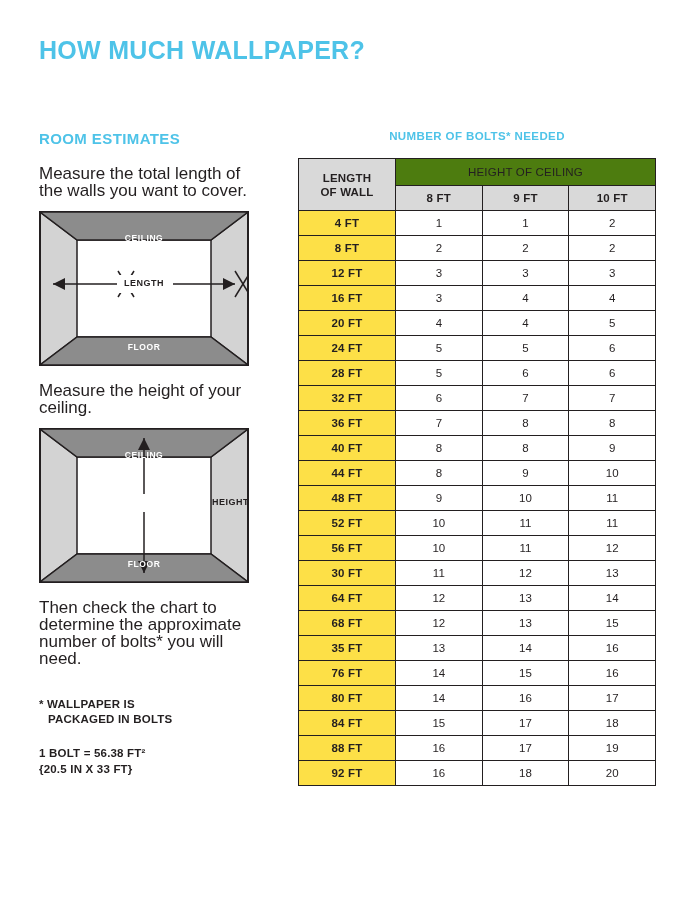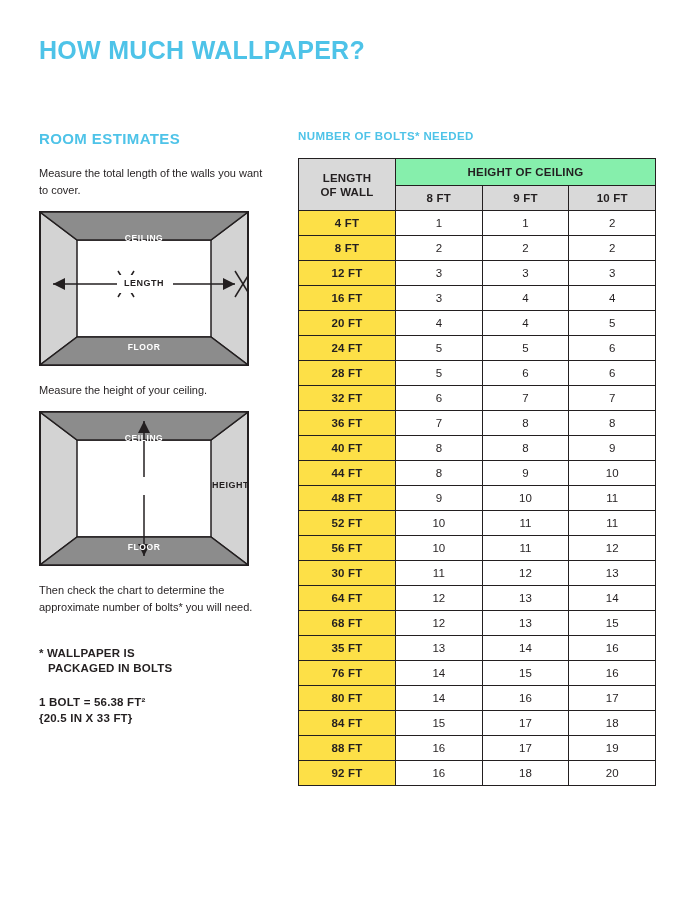--- a/index.html
+++ b/index.html
@@ -43,21 +43,21 @@
   }
   .section-head {
     color: #4ec3e8;
     font-size: 15px;
     font-weight: bold;
     letter-spacing: 0.4px;
     text-transform: uppercase;
     margin: 0 0 18px 0;
   }
   .instr {
-    font-size: 11px;
+    font-size: 17px;
     line-height: 17px;
     color: #231f20;
     margin: 0 0 12px 0;
   }
   .instr.mt {
     margin-top: 16px;
   }
 
   
   .diagram {
@@ -96,21 +96,21 @@
     left: 298px;
     top: 130px;
     width: 358px;
   }
   .table-head {
     color: #4ec3e8;
     font-size: 11.5px;
     font-weight: bold;
     letter-spacing: 0.4px;
     text-transform: uppercase;
-    text-align: left;
+    text-align: center;
     margin: 0 0 16px 0;
   }
   table.bolts {
     border-collapse: collapse;
     width: 358px;
     table-layout: fixed;
   }
   table.bolts td, table.bolts th {
     border: 1px solid #231f20;
     text-align: center;
@@ -120,22 +120,22 @@
   th.len-head {
     width: 92px;
     background: #d9d9d9;
     font-weight: bold;
     font-size: 12px;
     line-height: 14px;
     padding: 8px 2px;
     letter-spacing: 0.2px;
   }
   th.ceil-head {
-    background: #86efac;
-    font-weight: bold;
+    background: #4d7c0f;
+    font-weight: normal;
     font-size: 12px;
     letter-spacing: 0.2px;
     padding: 7px 0;
   }
   th.sub-head {
     background: #d9d9d9;
     font-weight: bold;
     font-size: 11.5px;
     padding: 6px 0;
     letter-spacing: 0.2px;

